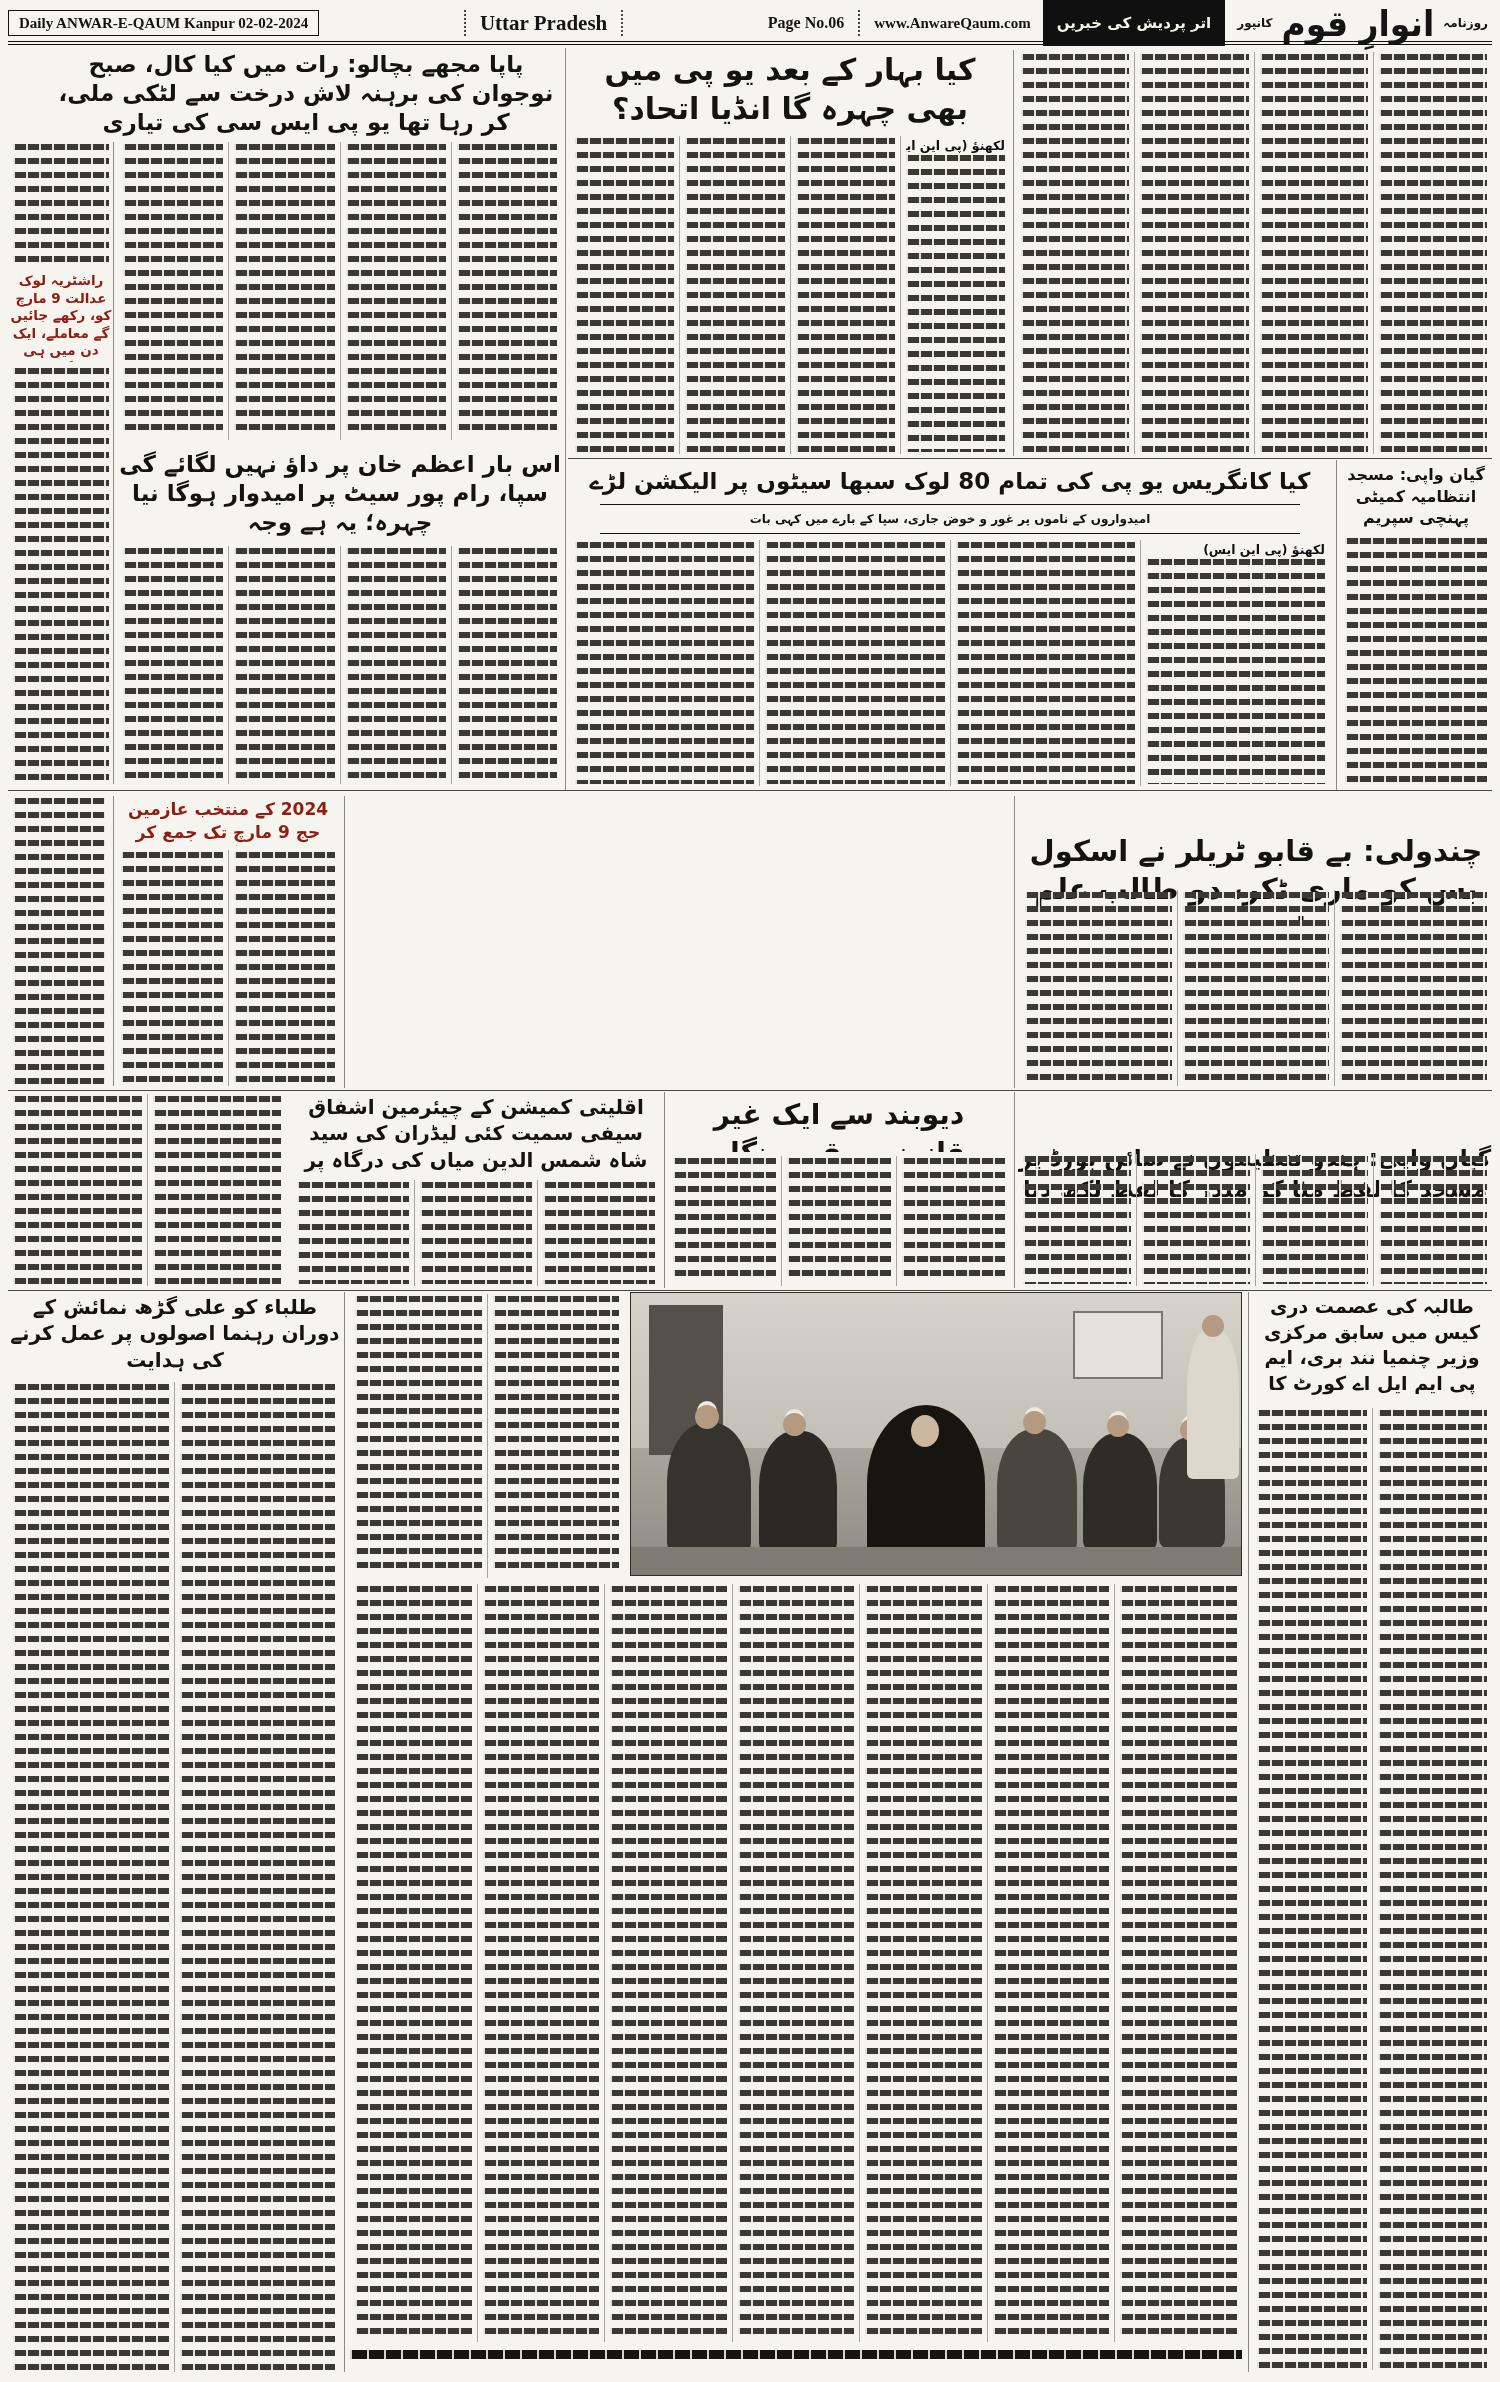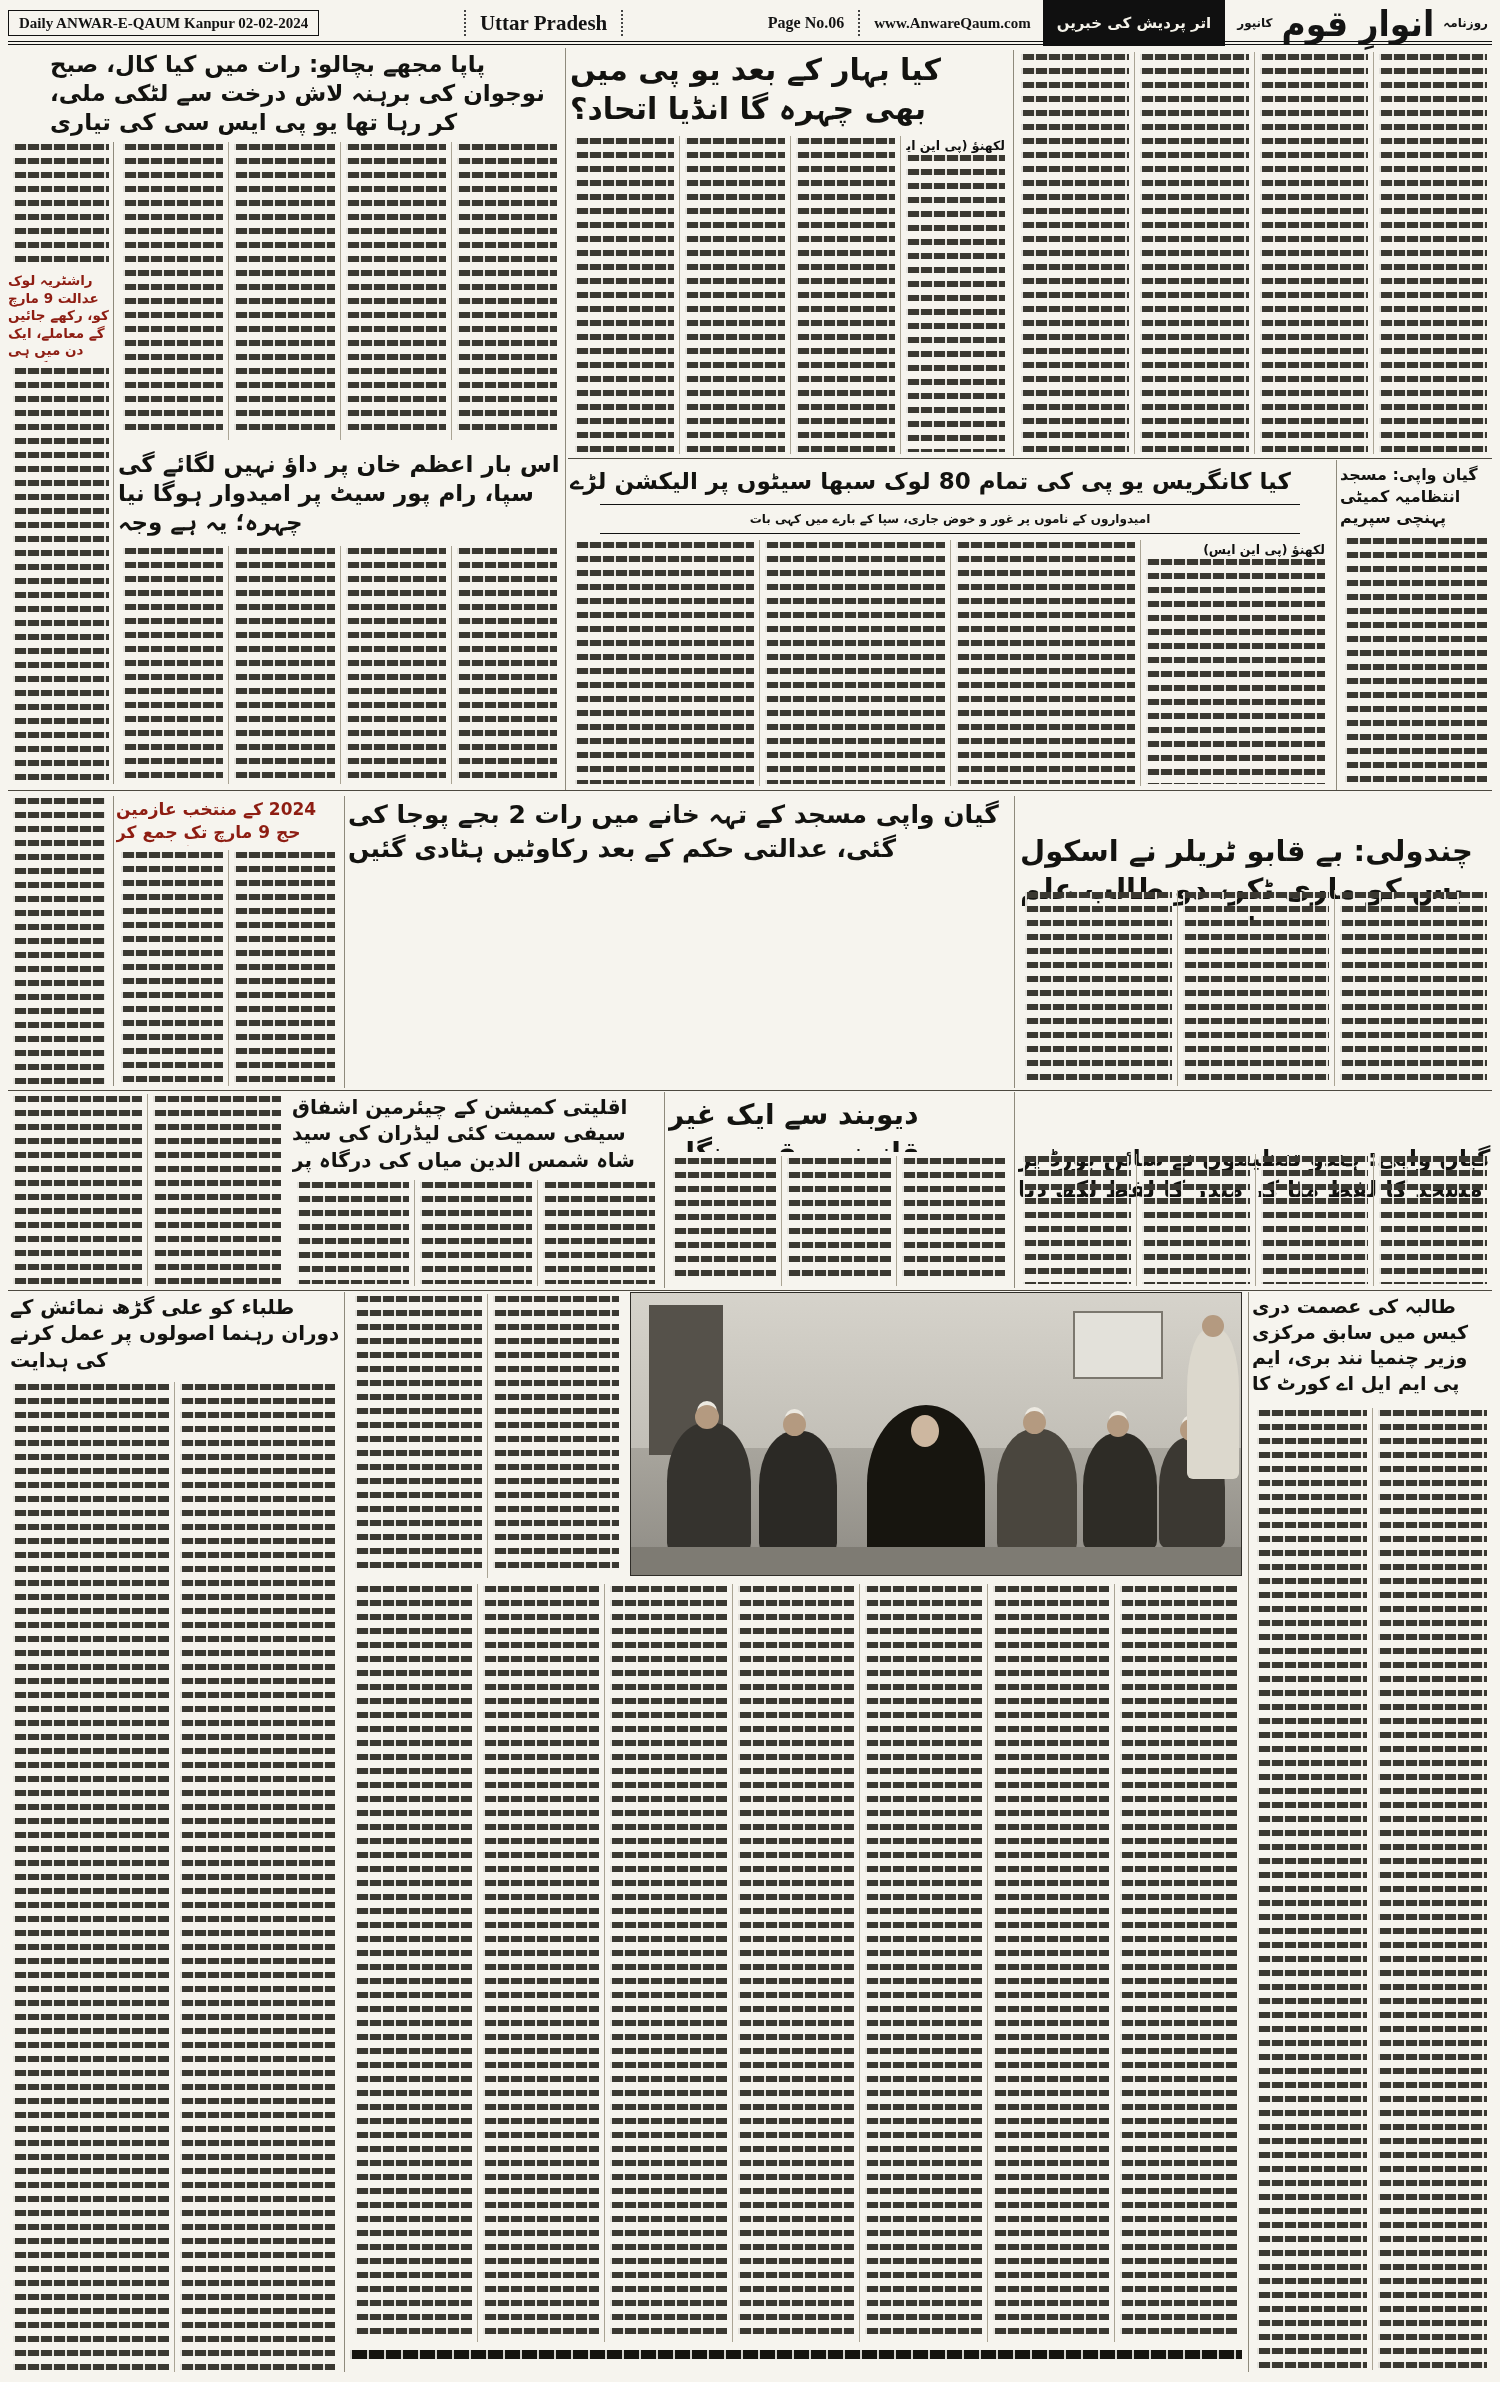--- a/index.html
+++ b/index.html
@@ -15,21 +15,21 @@
   .m-page{font:bold 16px/1 "Liberation Serif",serif;white-space:nowrap}
   .m-site{font:bold 15px/1 "Liberation Serif",serif;white-space:nowrap}
   .m-section{background:#101010;color:#f5f3ea;direction:rtl;font-weight:bold;font-size:15px;padding:14px 14px;margin:8px 12px;white-space:nowrap}
   .m-brand{display:flex;direction:rtl;align-items:center;gap:9px;margin-left:auto;padding-right:4px}
   .m-daily,.m-city{font-size:12px;font-weight:bold}
   .m-name{font-size:33px;font-weight:bold;line-height:1;transform:scaleY(1.08)}
   .sp{flex:1}
 
   
   .abs{position:absolute}
-  .h{position:absolute;direction:rtl;font-weight:bold;text-align:left;color:#131310;overflow:hidden}
+  .h{position:absolute;direction:rtl;font-weight:bold;text-align:center;color:#131310;overflow:hidden}
   .red{color:#8e1d12}
   .subhead{border-top:1.5px solid #111;border-bottom:1.5px solid #111;display:flex;align-items:center;justify-content:center}
   .dl{direction:rtl;text-align:right;font-weight:bold;font-size:12.5px;line-height:16px;height:17px;white-space:nowrap;overflow:hidden;color:#101010}
 
   
   .cols{position:absolute;display:flex}
   .col{flex:1;min-width:0;display:flex;flex-direction:column;padding:2px 5px}
   .col + .col{border-left:1px solid #aaa494}
   .sim{flex:1;background:
       repeating-linear-gradient(90deg, rgba(246,244,238,.9) 0 2px, rgba(246,244,238,0) 2px 13px),
@@ -177,21 +177,20 @@
   <div class="h red" style="left:116px;top:798px;width:224px;height:48px;font-size:17px;line-height:1.35">2024 کے منتخب عازمین حج 9 مارچ تک جمع کر سکیں گے قسط</div>
   <div class="cols" style="left:116px;top:850px;width:224px;height:236px">
     <div class="col">
         <div class="sim"></div>
       </div>
     <div class="col">
         <div class="sim"></div>
       </div>
   </div>
 
-  <div class="h" style="left:348px;top:798px;width:660px;height:70px;font-size:25px;line-height:1.35">گیان واپی مسجد کے تہہ خانے میں رات 2 بجے پوجا کی گئی، عدالتی حکم کے بعد رکاوٹیں ہٹادی گئیں</div>
 
   <div class="h" style="left:1020px;top:832px;width:472px;height:88px;font-size:29px;line-height:1.32">چندولی: بے قابو ٹریلر نے اسکول بس کو ماری ٹکر، دو طالب علم زخمی، پولیس تفتیش میں مصروف</div>
   <div class="cols" style="left:1020px;top:890px;width:472px;height:196px">
     <div class="col">
         <div class="sim"></div>
       </div>
     <div class="col">
         <div class="sim"></div>
       </div>
     <div class="col">

